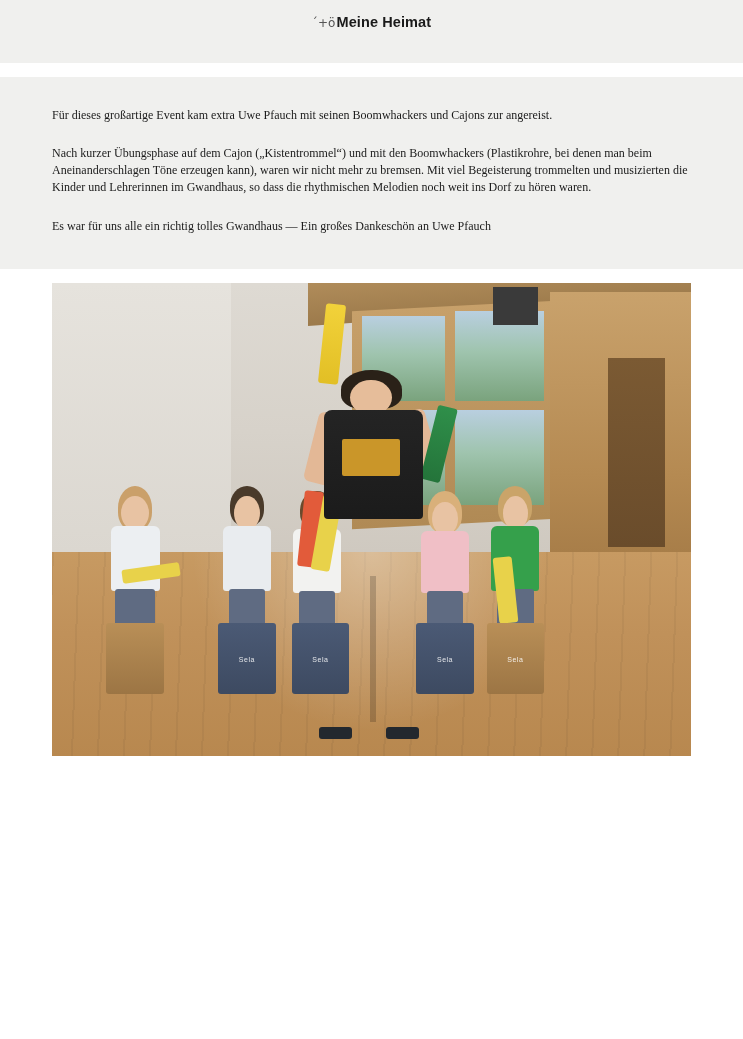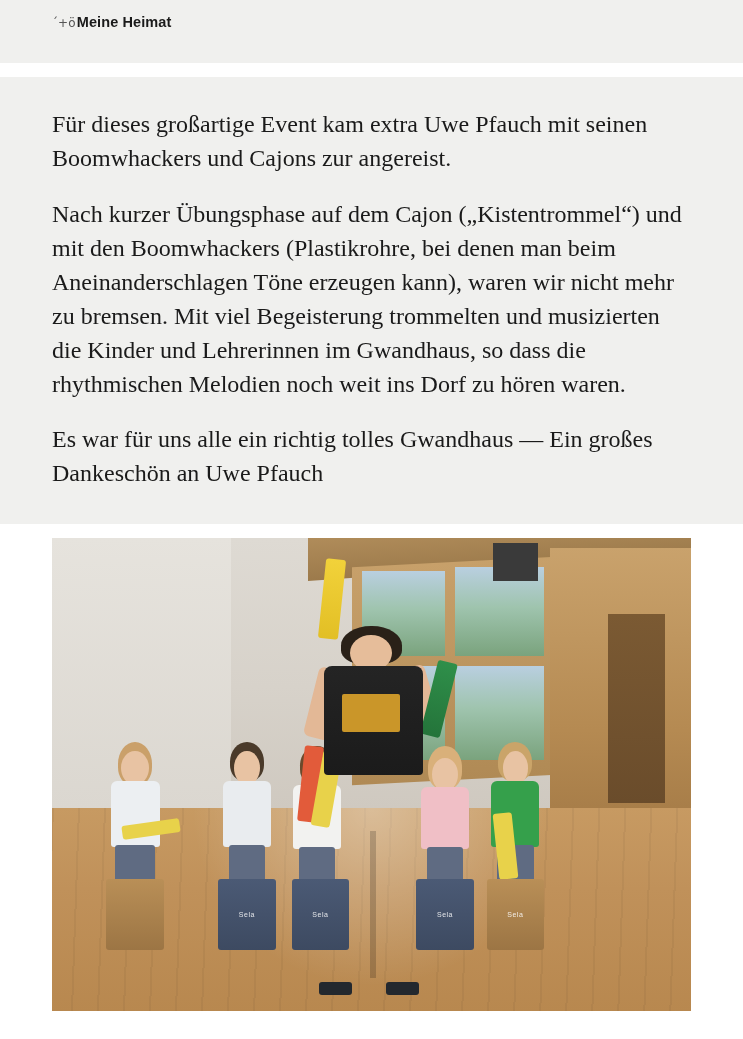--- a/index.html
+++ b/index.html
@@ -18,20 +18,21 @@
     width: 743px;
     height: 1039px;
     position: relative;
     background: #ffffff;
   }
 
   
   .article-head {
     background: #f0f0ee;
     padding: 14px 52px 26px 52px;
+    text-align: center;
   }
   .kicker {
     font-size: 14.5px;
     font-weight: 700;
     color: #1a1a1a;
     letter-spacing: 0.1px;
     margin: 0 0 6px 0;
     line-height: 1.2;
   }
   .kicker .glyph {
@@ -63,21 +64,21 @@
     line-height: 1.3;
   }
   .meta .meta-label { color: #7d7d7d; }
   .meta .meta-date { color: #7d7d7d; }
 
   
   .article-body {
     background: #f0f0ee;
     padding: 30px 52px 34px 52px;
     font-family: "Liberation Serif", serif;
-    font-size: 24px;
+    font-size: 12px;
     line-height: 1.42;
     color: #1a1a1a;
   }
   .article-body p {
     margin: 0 0 21px 0;
   }
   .article-body p:last-child {
     margin-bottom: 0;
   }
 

